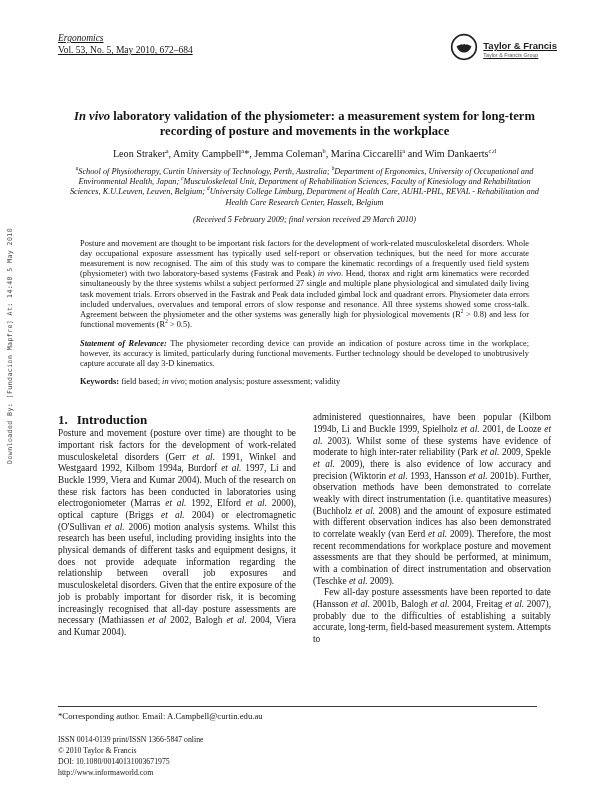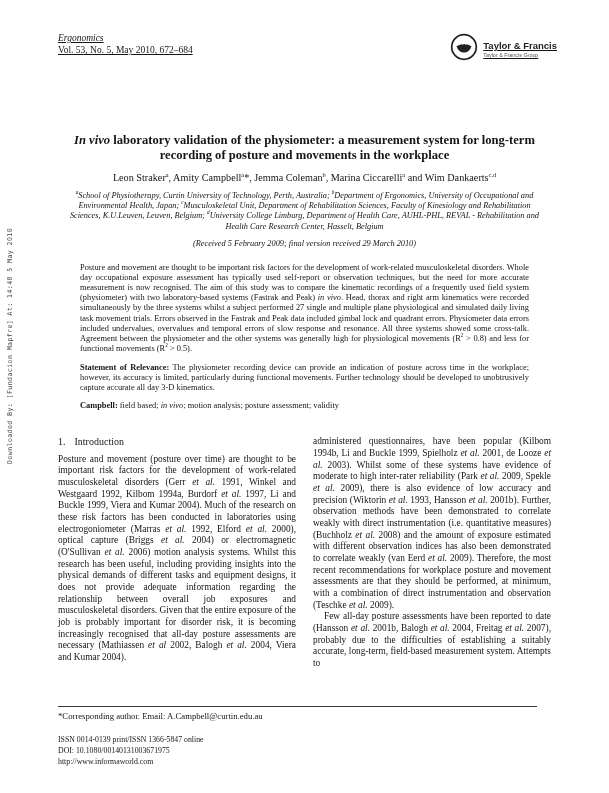--- a/index.html
+++ b/index.html
@@ -33,21 +33,21 @@
     padding:33px 52px 0 58px;
     text-decoration:underline;
   }
   .journal-name { font-style:italic; font-size:9.5px; }
   .issue-line { font-size:9.5px; margin-top:2px; }
   .logo { display:flex; align-items:center; gap:5px; }
   .logo-text-name { font-family:"Liberation Sans", sans-serif; font-size:9.5px; font-weight:bold; color:#222; }
   .logo-text-group { font-family:"Liberation Sans", sans-serif; font-size:5.4px; color:#555; margin-top:1px; }
 
   .title-block {
-    margin-top:68px;
+    margin-top:44px;
     padding:0 60px;
     text-align:center;
     font-weight:bold;
     font-size:12.6px;
     line-height:1.18;
   }
   .authors-line {
     margin-top:9px;
     text-align:center;
     font-size:10.2px;
@@ -82,21 +82,21 @@
     gap:17px;
     padding:0 58px;
     margin-top:25px;
   }
   .col {
     flex:1;
     font-size:9.35px;
     line-height:1.25;
     text-align:justify;
   }
-  .section-heading { font-weight:normal; font-size:10px; margin-bottom:5px; }
+  .section-heading { font-weight:bold; font-size:13px; }
   .section-heading .num { display:inline-block; margin-right:9px; }
   .para-indent { text-indent:11px; }
 
   .footnote {
     position:absolute;
     left:58px; right:72px; top:706px;
     border-top:1px solid #3a3a3a;
     padding-top:4px;
   }
   .corresponding { font-size:8.7px; }
@@ -130,37 +130,38 @@
 <div class="title-block"><span style="font-style: italic;">In vivo</span><span> laboratory validation of the physiometer: a measurement system for long-term recording of posture and movements in the workplace</span></div>
 
 <div class="authors-line"><span>Leon Straker</span><sup>a</sup><span>, Amity Campbell</span><sup>a</sup><span>*</span><span>, Jemma Coleman</span><sup>b</sup><span>, Marina Ciccarelli</span><sup>a</sup><span> and Wim Dankaerts</span><sup>c,d</sup></div>
 
 <div class="affiliations"><sup>a</sup><span>School of Physiotherapy, Curtin University of Technology, Perth, Australia; </span><sup>b</sup><span>Department of Ergonomics, University of Occupational and Environmental Health, Japan; </span><sup>c</sup><span>Musculoskeletal Unit, Department of Rehabilitation Sciences, Faculty of Kinesiology and Rehabilitation Sciences, K.U.Leuven, Leuven, Belgium; </span><sup>d</sup><span>University College Limburg, Department of Health Care, AUHL-PHL, REVAL - Rehabilitation and Health Care Research Center, Hasselt, Belgium</span></div>
 
 <div class="received-line">(Received 5 February 2009; final version received 29 March 2010)</div>
 
 <div class="abstract-block">
   <div><span>Posture and movement are thought to be important risk factors for the development of work-related musculoskeletal disorders. Whole day occupational exposure assessment has typically used self-report or observation techniques, but the need for more accurate measurement is now recognised. The aim of this study was to compare the kinematic recordings of a frequently used field system (physiometer) with two laboratory-based systems (Fastrak and Peak) </span><span style="font-style: italic;">in vivo</span><span>. Head, thorax and right arm kinematics were recorded simultaneously by the three systems whilst a subject performed 27 single and multiple plane physiological and simulated daily living task movement trials. Errors observed in the Fastrak and Peak data included gimbal lock and quadrant errors. Physiometer data errors included undervalues, overvalues and temporal errors of slow response and resonance. All three systems showed some cross-talk. Agreement between the physiometer and the other systems was generally high for physiological movements (R</span><sup>2</sup><span> &gt; 0.8) and less for functional movements (R</span><sup>2</sup><span> &gt; 0.5).</span></div>
-  <div class="abstract-statement"><span style="font-weight: bold;">Statement of Relevance:</span><span> The physiometer recording device can provide an indication of posture across time in the workplace; however, its accuracy is limited, particularly during functional movements. Further technology should be developed to unobtrusively capture accurate all day 3-D kinematics.</span></div>
-  <div class="abstract-keywords"><span style="font-weight: bold;">Campbell:</span><span> field based; </span><span style="font-style: italic;">in vivo</span><span>; motion analysis; posture assessment; validity</span></div>
+  <div class="abstract-statement"><span style="font-weight: bold; font-style: italic;">Statement of Relevance:</span><span> The physiometer recording device can provide an indication of posture across time in the workplace; however, its accuracy is limited, particularly during functional movements. Further technology should be developed to unobtrusively capture accurate all day 3-D kinematics.</span></div>
+  <div class="abstract-keywords"><span style="font-weight: bold;">Keywords:</span><span> field based; </span><span style="font-style: italic;">in vivo</span><span>; motion analysis; posture assessment; validity</span></div>
 </div>
 
 <div class="columns">
   <div class="col">
     <div class="section-heading">
       <span class="num">1.</span><span>Introduction</span>
     </div>
     <p><span>Posture and movement (posture over time) are thought to be important risk factors for the development of work-related musculoskeletal disorders (Gerr </span><span style="font-style: italic;">et al.</span><span> 1991, Winkel and Westgaard 1992, Kilbom 1994a, Burdorf </span><span style="font-style: italic;">et al.</span><span> 1997, Li and Buckle 1999, Viera and Kumar 2004). Much of the research on these risk factors has been conducted in laboratories using electrogoniometer (Marras </span><span style="font-style: italic;">et al.</span><span> 1992, Elford </span><span style="font-style: italic;">et al.</span><span> 2000), optical capture (Briggs </span><span style="font-style: italic;">et al.</span><span> 2004) or electromagnetic (O'Sullivan </span><span style="font-style: italic;">et al.</span><span> 2006) motion analysis systems. Whilst this research has been useful, including providing insights into the physical demands of different tasks and equipment designs, it does not provide adequate information regarding the relationship between overall job exposures and musculoskeletal disorders. Given that the entire exposure of the job is probably important for disorder risk, it is becoming increasingly recognised that all-day posture assessments are necessary (Mathiassen </span><span style="font-style: italic;">et al</span><span> 2002, Balogh </span><span style="font-style: italic;">et al.</span><span> 2004, Viera and Kumar 2004).</span></p>
   </div>
   <div class="col">
     <p><span>administered questionnaires, have been popular (Kilbom 1994b, Li and Buckle 1999, Spielholz </span><span style="font-style: italic;">et al.</span><span> 2001, de Looze </span><span style="font-style: italic;">et al.</span><span> 2003). Whilst some of these systems have evidence of moderate to high inter-rater reliability (Park </span><span style="font-style: italic;">et al.</span><span> 2009, Spekle </span><span style="font-style: italic;">et al.</span><span> 2009), there is also evidence of low accuracy and precision (Wiktorin </span><span style="font-style: italic;">et al.</span><span> 1993, Hansson </span><span style="font-style: italic;">et al.</span><span> 2001b). Further, observation methods have been demonstrated to correlate weakly with direct instrumentation (i.e. quantitative measures) (Buchholz </span><span style="font-style: italic;">et al.</span><span> 2008) and the amount of exposure estimated with different observation indices has also been demonstrated to correlate weakly (van Eerd </span><span style="font-style: italic;">et al.</span><span> 2009). Therefore, the most recent recommendations for workplace posture and movement assessments are that they should be performed, at minimum, with a combination of direct instrumentation and observation (Teschke </span><span style="font-style: italic;">et al.</span><span> 2009).</span></p>
     <p class="para-indent"><span>Few all-day posture assessments have been reported to date (Hansson </span><span style="font-style: italic;">et al.</span><span> 2001b, Balogh </span><span style="font-style: italic;">et al.</span><span> 2004, Freitag </span><span style="font-style: italic;">et al.</span><span> 2007), probably due to the difficulties of establishing a suitably accurate, long-term, field-based measurement system. Attempts to</span></p>
   </div>
 </div>
 
 <div class="footnote">
   <div class="corresponding">*Corresponding author. Email: A.Campbell@curtin.edu.au</div>
   <div class="issn-block">
     <div>ISSN 0014-0139 print/ISSN 1366-5847 online</div>
+    <div>© 2010 Taylor &amp; Francis</div>
     <div>DOI: 10.1080/00140131003671975</div>
     <div>http://www.informaworld.com</div>
   </div>
 </div>
 
 </body></html>

